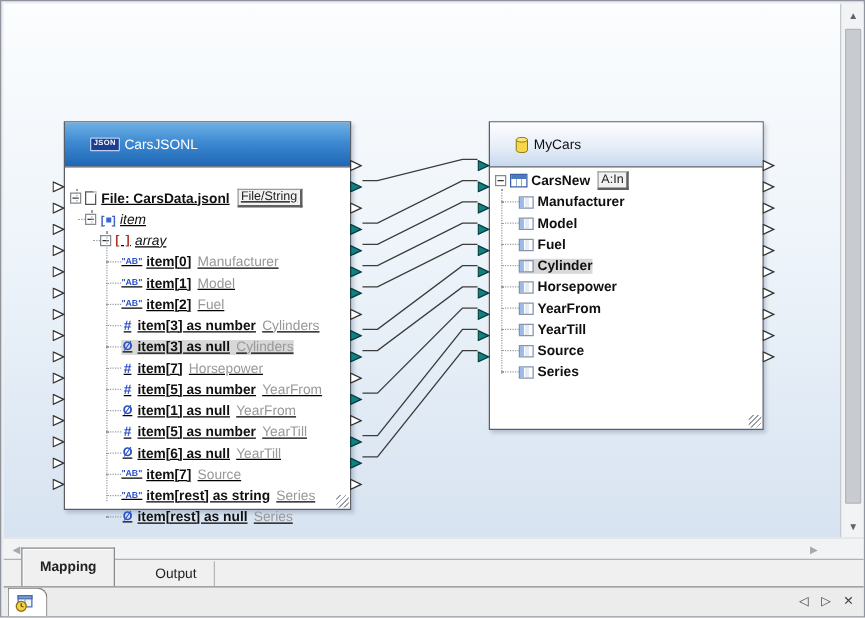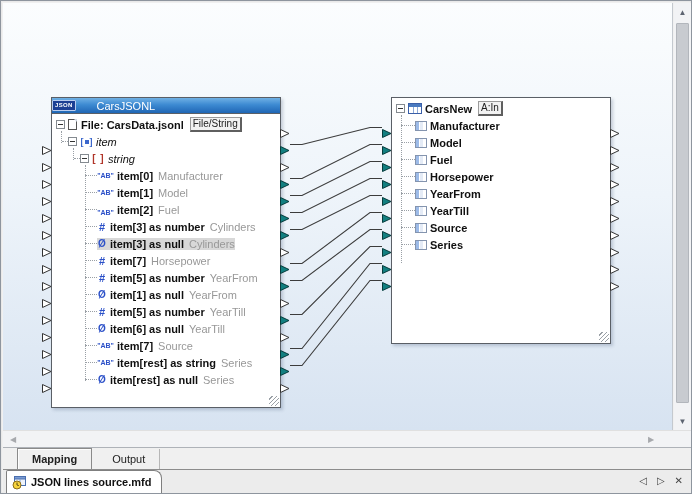--- a/index.html
+++ b/index.html
@@ -13,21 +13,21 @@
   }
   
   .canvas{
     position:absolute;left:2px;top:2px;width:670px;height:427px;
     background:linear-gradient(to bottom,#fbfdfe 0%,#eef4fa 45%,#d7e3f1 100%);
     border-right:1px solid #c4c9cf;
   }
   .lines-svg{position:absolute;left:0;top:0;width:692px;height:494px;z-index:2;pointer-events:none;}
   
   .comp{position:absolute;z-index:3;background:#ffffff;border:1px solid #5a5f66;box-shadow:2px 2px 3px rgba(60,80,110,.25);}
-  .comp-header{height:16px;display:flex;align-items:center;gap:21px;padding:0 0;border-bottom:1px solid #5a5f66;font-size:11px;white-space:nowrap;}
+  .comp-header{height:36px;display:flex;align-items:center;gap:4px;padding:0 20px;border-bottom:1px solid #5a5f66;font-size:11px;white-space:nowrap;}
   .hdr-blue{background:linear-gradient(to bottom,#6fb0e4 0%,#3d8ad2 45%,#1f66b4 100%);color:#ffffff;}
   .hdr-light{background:linear-gradient(to bottom,#fdfdfe 0%,#e7eef8 55%,#c8d9ee 100%);color:#111111;}
   .json-badge{background:#1c3f94;color:#fff;font-size:6px;font-weight:bold;padding:1px 2px;line-height:7px;border:1px solid #b9cdf0;border-radius:1px;letter-spacing:.3px;}
   .db-icon{display:inline-flex;}
   .comp-body{position:relative;width:100%;}
   .row{position:relative;height:17px;display:flex;align-items:center;font-size:11px;white-space:nowrap;}
   .stub{height:0;border-top:1px dotted #9aa0a6;flex:0 0 auto;}
   .expand{flex:0 0 auto;width:9px;height:9px;border:1px solid #848a90;background:#fff;position:relative;margin-right:3px;}
   .expand::before{content:"";position:absolute;left:1px;right:1px;top:3px;border-top:1px solid #333;}
   .guide{position:absolute;width:0;border-left:1px dotted #9aa0a6;z-index:0;}
@@ -59,21 +59,21 @@
       linear-gradient(90deg,#9dbbe8 0 3px,#ffffff 3px 4px,#e4ebf6 4px 7px,#ffffff 7px);}
   
   .vscroll{position:absolute;left:673px;top:2px;width:17px;height:427px;background:#f2f3f5;z-index:1;}
   .vscroll .btn{position:absolute;left:1px;width:15px;height:16px;display:flex;align-items:center;justify-content:center;font-size:8px;color:#5d6470;}
   .vthumb{position:absolute;left:2px;top:20px;width:13px;height:380px;background:#c8cbd0;border:1px solid #b2b6bc;border-radius:1px;}
   .hscroll{position:absolute;left:2px;top:429px;width:688px;height:17px;background:#f2f3f5;border-top:1px solid #e0e0e0;z-index:1;}
   .hscroll .btn{position:absolute;top:1px;width:16px;height:15px;display:flex;align-items:center;justify-content:center;font-size:8px;color:#a7a9ad;}
   
   .tabbar{position:absolute;left:2px;top:446px;width:688px;height:22px;background:#f0f0f0;border-top:1px solid #aeb2b8;display:flex;align-items:flex-end;z-index:1;}
   .tab{height:20px;display:flex;align-items:center;padding:0 14px;font-size:11px;color:#222;border-right:1px solid #b6b6b6;cursor:pointer;}
-  .tab.active{font-weight:bold;background:#f0f0f0;border:1px solid #8a8a8a;border-bottom:none;height:21px;margin-left:14px;margin-right:6px;box-shadow:inset 1px 1px 0 #fdfdfd;}
+  .tab.active{font-weight:bold;background:#f0f0f0;border:1px solid #8a8a8a;border-bottom:none;height:31px;margin-left:14px;margin-right:18px;box-shadow:inset 1px 1px 0 #fdfdfd;}
   .docbar{position:absolute;left:2px;top:468px;width:688px;height:24px;background:#ececec;border-top:1px solid #8c8c8c;display:flex;align-items:flex-end;z-index:1;}
   .doctab{height:23px;margin-left:3px;margin-top:-1px;display:flex;align-items:center;gap:4px;padding:0 10px 0 5px;
     background:#ffffff;border:1px solid #7f7f7f;border-bottom:none;border-radius:2px 8px 0 0;font-size:11px;font-weight:bold;color:#111;cursor:pointer;}
   .doc-ctrl{position:absolute;right:8px;top:5px;display:flex;gap:10px;color:#444;font-size:10px;}
   .doc-ctrl span{cursor:pointer;}
   .mfd-icon{display:inline-flex;}
 </style>
 </head>
 <body>
 
@@ -92,21 +92,21 @@
       <polyline points="289,313.5 301,313.5 369,245.5 381,245.5" fill="none" stroke="#3c3c3c" stroke-width="1.1"></polyline>
       <polyline points="289,347.5 301,347.5 369,262.5 381,262.5" fill="none" stroke="#3c3c3c" stroke-width="1.1"></polyline>
       <polyline points="289,364.5 301,364.5 369,279.5 381,279.5" fill="none" stroke="#3c3c3c" stroke-width="1.1"></polyline>
     </svg>
 
   <div class="comp" id="comp-left" style="left:50px;top:96px;width:230px;height:311px;">
     <div class="comp-header hdr-blue">
       <span class="json-badge">JSON</span>
       <span>CarsJSONL</span>
     </div>
-    <div class="comp-body" id="left-body" style="height: 212px; padding-top: 2px;">
+    <div class="comp-body" id="left-body" style="height: 212px; padding-top: 16px; text-decoration: underline;">
         <div class="row" style="padding-left: 4px;">
           <span class="expand"></span>
           <span class="" style="display: inline-flex; align-items: center;">
             <span class="ticon t-file"></span>
             <span class="lbl">File: CarsData.jsonl</span>
           </span>
           <span class="mini-btn">File/String</span>
         </div>
         <div class="row">
           <span class="stub" style="margin-left: 10px; width: 6px;"></span>
@@ -114,42 +114,42 @@
           <span class="" style="display: inline-flex; align-items: center;">
             <span class="ticon t-object">[<i class="sq"></i>]</span>
             <span class="lbl it">item</span>
           </span>
         </div>
         <div class="row">
           <span class="stub" style="margin-left: 22px; width: 6px;"></span>
           <span class="expand"></span>
           <span class="" style="display: inline-flex; align-items: center;">
             <span class="ticon t-array">[ ]</span>
-            <span class="lbl it">string</span>
+            <span class="lbl it">array</span>
           </span>
         </div>
         <div class="row">
           <span class="stub" style="margin-left: 33px; width: 12px;"></span>
           <span class="" style="display: inline-flex; align-items: center;">
             <span class="ticon t-string">"AB"</span>
             <span class="lbl">item[0]</span>
             <span class="ann">Manufacturer</span>
           </span>
         </div>
         <div class="row">
           <span class="stub" style="margin-left: 33px; width: 12px;"></span>
           <span class="" style="display: inline-flex; align-items: center;">
             <span class="ticon t-string">"AB"</span>
             <span class="lbl">item[1]</span>
             <span class="ann">Model</span>
           </span>
         </div>
         <div class="row">
           <span class="stub" style="margin-left: 33px; width: 12px;"></span>
-          <span class="" style="display: inline-flex; align-items: flex-end;">
+          <span class="" style="display: inline-flex; align-items: center;">
             <span class="ticon t-string">"AB"</span>
             <span class="lbl">item[2]</span>
             <span class="ann">Fuel</span>
           </span>
         </div>
         <div class="row">
           <span class="stub" style="margin-left: 33px; width: 12px;"></span>
           <span class="" style="display: inline-flex; align-items: center;">
             <span class="ticon t-number">#</span>
             <span class="lbl">item[3] as number</span>
@@ -322,20 +322,29 @@
         </svg></span>
       <span class="conn in" style="top: 281px;"><svg width="10" height="9" viewBox="0 0 10 9">
           <path d="M0.5,0.5 L9,4.5 L0.5,8.5 Z" fill="#ffffff" stroke="#333333" stroke-width="1"></path>
         </svg></span>
       <span class="conn out" style="top: 281px;"><svg width="10" height="9" viewBox="0 0 10 9">
           <path d="M0.5,0.5 L9,4.5 L0.5,8.5 Z" fill="#ffffff" stroke="#333333" stroke-width="1"></path>
         </svg></span>
     </div>
 
   <div class="comp" id="comp-right" style="left:390px;top:96px;width:220px;height:247px;">
+    <div class="comp-header hdr-light">
+      <span class="db-icon">
+        <svg width="11" height="14" viewBox="0 0 11 14">
+          <path d="M1,2.8 v8.4 a4.5,1.9 0 0 0 9,0 v-8.4 z" fill="#f7d64a" stroke="#8a7a1a" stroke-width="0.8"></path>
+          <ellipse cx="5.5" cy="2.8" rx="4.5" ry="1.9" fill="#fbe878" stroke="#8a7a1a" stroke-width="0.8"></ellipse>
+        </svg>
+      </span>
+      <span>MyCars</span>
+    </div>
     <div class="comp-body" id="right-body" style="height: 168px; padding-top: 2px;">
         <div class="row" style="padding-left: 4px;">
           <span class="expand"></span>
           <span class="" style="display: inline-flex; align-items: center;">
             <span class="ticon t-table"></span>
             <span class="lbl">CarsNew</span>
           </span>
           <span class="mini-btn">A:In</span>
         </div>
         <div class="row">
@@ -350,20 +359,27 @@
           <span class="" style="display: inline-flex; align-items: center;">
             <span class="ticon t-column"></span>
             <span class="lbl">Model</span>
           </span>
         </div>
         <div class="row">
           <span class="stub" style="margin-left: 9px; width: 14px;"></span>
           <span class="" style="display: inline-flex; align-items: center;">
             <span class="ticon t-column"></span>
             <span class="lbl">Fuel</span>
+          </span>
+        </div>
+        <div class="row">
+          <span class="stub" style="margin-left: 9px; width: 14px;"></span>
+          <span class="hl" style="display: inline-flex; align-items: center;">
+            <span class="ticon t-column"></span>
+            <span class="lbl">Cylinder</span>
           </span>
         </div>
         <div class="row">
           <span class="stub" style="margin-left: 9px; width: 14px;"></span>
           <span class="" style="display: inline-flex; align-items: center;">
             <span class="ticon t-column"></span>
             <span class="lbl">Horsepower</span>
           </span>
         </div>
         <div class="row">
@@ -480,21 +496,20 @@
       <span class="mfd-icon">
         <svg width="15" height="15" viewBox="0 0 15 15">
           <rect x="2.5" y="1.5" width="11" height="9" fill="#eef3fb" stroke="#4a6fae"></rect>
           <rect x="2.5" y="1.5" width="11" height="2.5" fill="#7a9cd4" stroke="#4a6fae"></rect>
           <line x1="8" y1="4" x2="8" y2="10.5" stroke="#8aa4cc"></line>
           <circle cx="5" cy="10" r="4" fill="#f5d23c" stroke="#8a6d1a"></circle>
           <line x1="5" y1="10" x2="5" y2="7.5" stroke="#5a4a10"></line>
           <line x1="5" y1="10" x2="6.8" y2="10.6" stroke="#5a4a10"></line>
         </svg>
       </span>
-      <span>JSON lines source.mfd</span>
     </div>
     <div class="doc-ctrl">
       <span>◁</span>
       <span>▷</span>
       <span>✕</span>
     </div>
   </div>
 
 </div>
 

